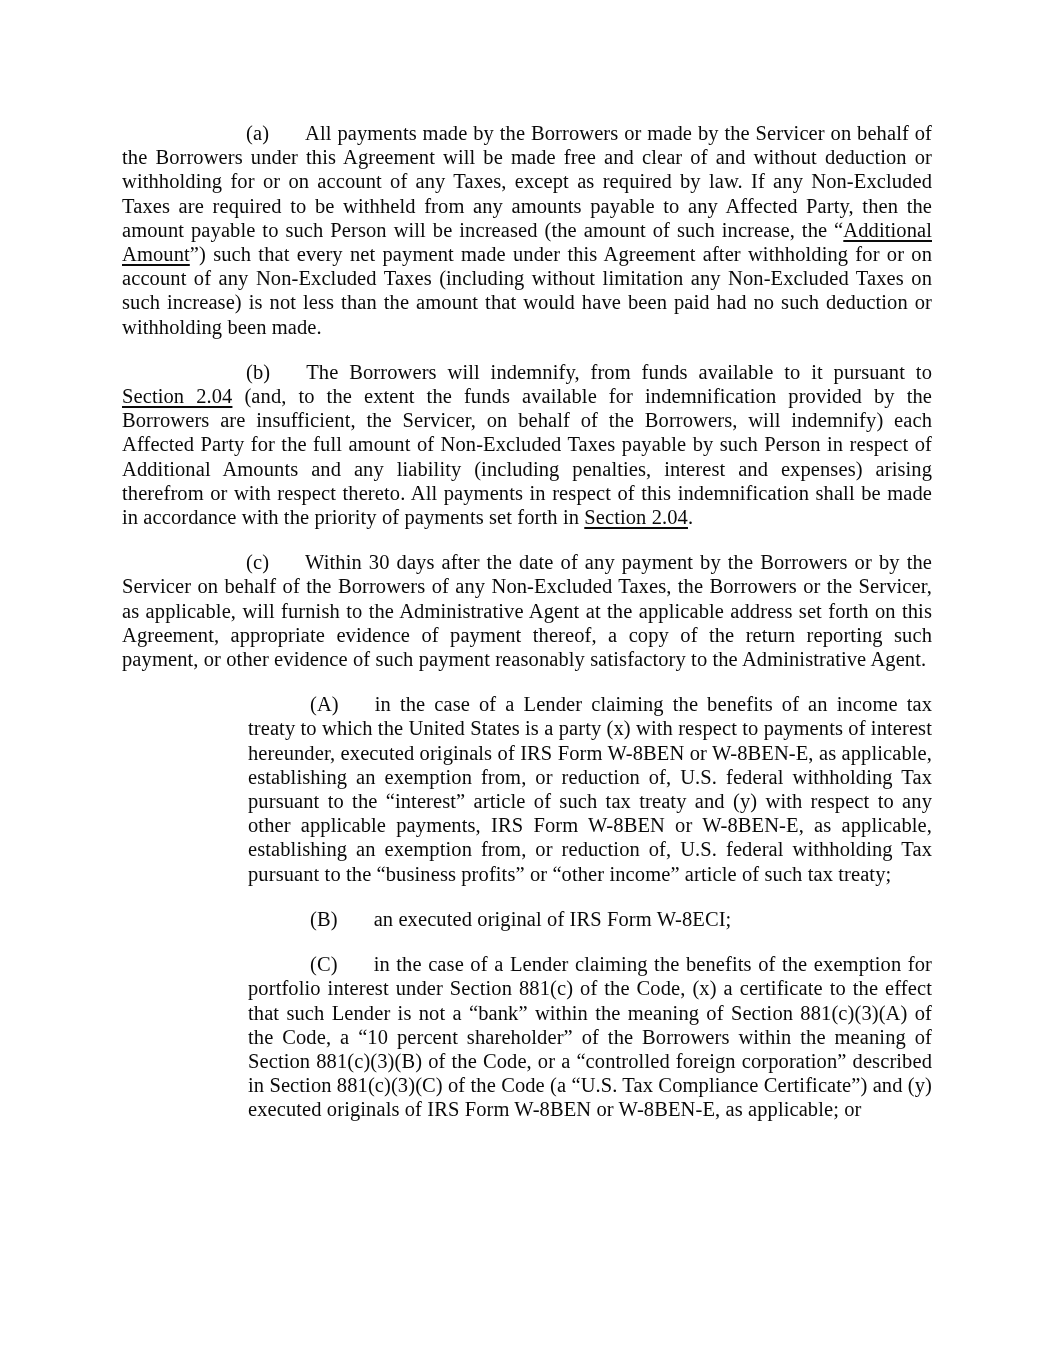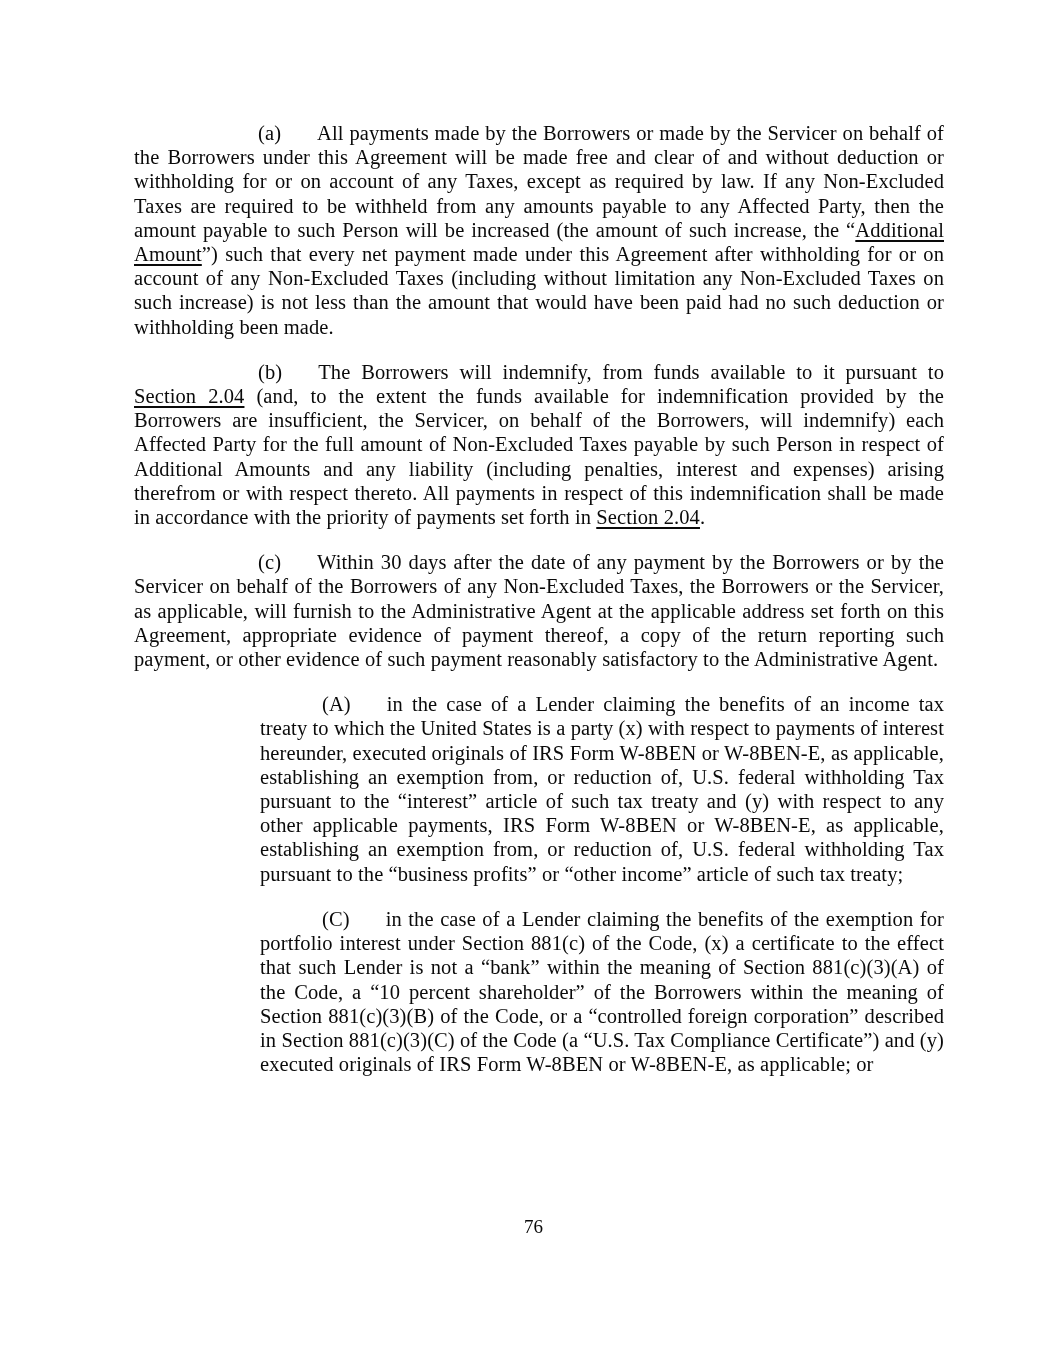--- a/index.html
+++ b/index.html
@@ -8,21 +8,20 @@
     height: 1365px;
     background: #ffffff;
     position: relative;
     color: #0a0a0a;
     font-family: "Liberation Serif", serif;
   }
   .page {
     position: absolute;
     inset: 0;
     background: #ffffff;
-    margin-left: 12px;
   }
   .content {
     position: absolute;
     left: 122px;
     top: 121px;
     width: 810px;
     text-align: justify;
     font-size: 20.5px;
     line-height: 24.2px;
     letter-spacing: 0.1px;
@@ -55,16 +54,16 @@
 </style>
 </head>
 <body>
 
 <div class="page">
   <div class="content">
     <p class="para"><span>(a)</span><span class="tab"></span><span>All payments made by the Borrowers or made by the Servicer on behalf of the Borrowers under this Agreement will be made free and clear of and without deduction or withholding for or on account of any Taxes, except as required by law.  If any Non-Excluded Taxes are required to be withheld from any amounts payable to any Affected Party, then the amount payable to such Person will be increased (the amount of such increase, the “</span><u>Additional Amount</u><span>”) such that every net payment made under this Agreement after withholding for or on account of any Non-Excluded Taxes (including without limitation any Non-Excluded Taxes on such increase) is not less than the amount that would have been paid had no such deduction or withholding been made.</span></p>
     <p class="para"><span>(b)</span><span class="tab"></span><span>The Borrowers will indemnify, from funds available to it pursuant to </span><u>Section 2.04</u><span> (and, to the extent the funds available for indemnification provided by the Borrowers are insufficient, the Servicer, on behalf of the Borrowers, will indemnify) each Affected Party for the full amount of Non-Excluded Taxes payable by such Person in respect of Additional Amounts and any liability (including penalties, interest and expenses) arising therefrom or with respect thereto.  All payments in respect of this indemnification shall be made in accordance with the priority of payments set forth in </span><u>Section 2.04</u><span>.</span></p>
     <p class="para"><span>(c)</span><span class="tab"></span><span>Within 30 days after the date of any payment by the Borrowers or by the Servicer on behalf of the Borrowers of any Non-Excluded Taxes, the Borrowers or the Servicer, as applicable, will furnish to the Administrative Agent at the applicable address set forth on this Agreement, appropriate evidence of payment thereof, a copy of the return reporting such payment, or other evidence of such payment reasonably satisfactory to the Administrative Agent.</span></p>
     <p class="para sub"><span>(A)</span><span class="tab"></span><span>in the case of a Lender claiming the benefits of an income tax treaty to which the United States is a party (x) with respect to payments of interest hereunder, executed originals of IRS Form W-8BEN or W-8BEN-E, as applicable, establishing an exemption from, or reduction of, U.S. federal withholding Tax pursuant to the “interest” article of such tax treaty and (y) with respect to any other applicable payments, IRS Form W-8BEN or W-8BEN-E, as applicable, establishing an exemption from, or reduction of, U.S. federal withholding Tax pursuant to the “business profits” or “other income” article of such tax treaty;</span></p>
+    <p class="para sub"><span>(B)</span><span class="tab"></span><span>an executed original of IRS Form W-8ECI;</span></p>
     <p class="para sub"><span>(C)</span><span class="tab"></span><span>in the case of a Lender claiming the benefits of the exemption for portfolio interest under Section 881(c) of the Code, (x) a certificate to the effect that such Lender is not a “bank” within the meaning of Section 881(c)(3)(A) of the Code, a “10 percent shareholder” of the Borrowers within the meaning of Section 881(c)(3)(B) of the Code, or a “controlled foreign corporation” described in Section 881(c)(3)(C) of the Code (a “U.S. Tax Compliance Certificate”) and (y) executed originals of IRS Form W-8BEN or W-8BEN-E, as applicable; or</span></p>
   </div>
-  <div class="pageno">76</div>
 </div>
 
 </body></html>

